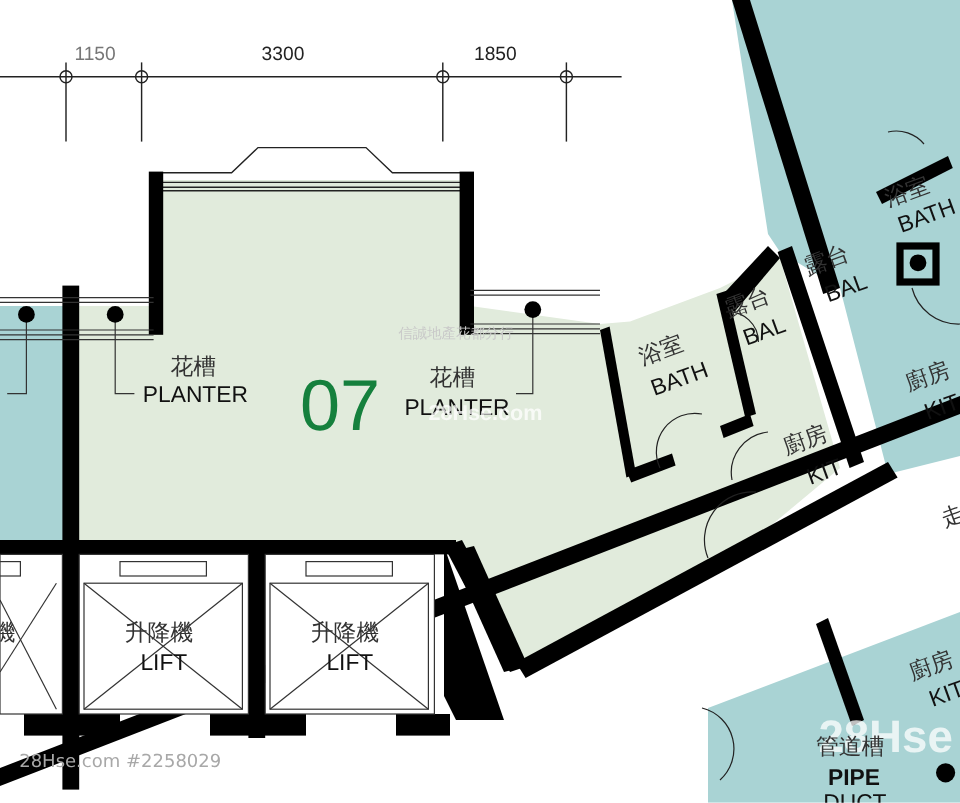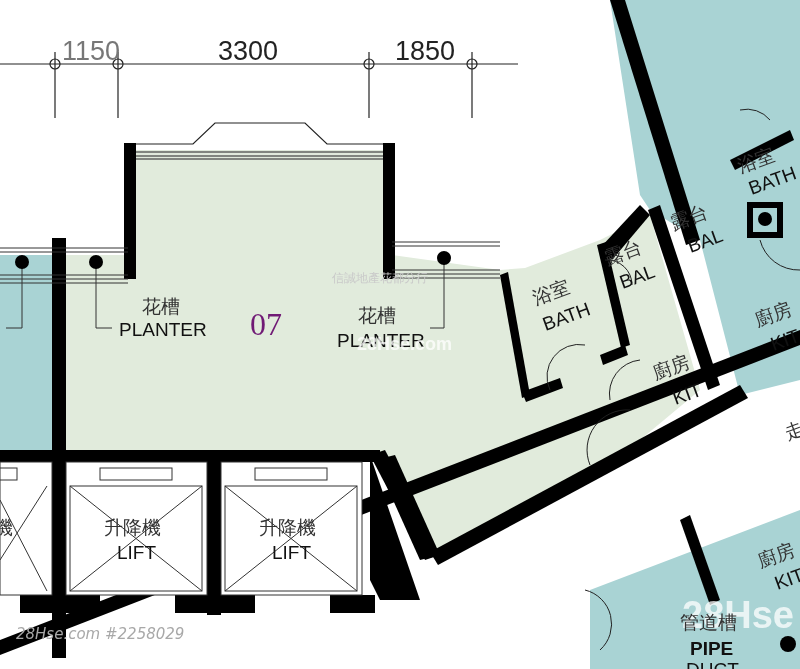--- a/index.html
+++ b/index.html
@@ -1,26 +1,26 @@
 <!DOCTYPE html>
 <html><head>
 <meta charset="utf-8">
 <style>
   html,body{margin:0;padding:0;background:#ffffff;}
   body{width:800px;height:669px;overflow:hidden;position:relative;font-family:"DejaVu Sans","Liberation Sans",sans-serif;}
   #plan{position:absolute;left:0;top:0;width:800px;height:669px;}
   .lbl{position:absolute;color:#111;white-space:nowrap;line-height:1;}
   .cn{font-size:19px;color:#333;}
   .en{font-size:19px;color:#111;font-family:"Liberation Sans","DejaVu Sans",sans-serif;}
-  .dim{font-size:27px;color:#222;font-family:"Liberation Sans","DejaVu Sans",sans-serif;}
-  .unit{font-size:32px;color:#701a75;font-family:Liberation Serif, serif;}
+  .dim{font-size:16px;color:#222;font-family:"Liberation Sans","DejaVu Sans",sans-serif;}
+  .unit{font-size:60px;color:#15803d;font-family:Liberation Sans, sans-serif;}
   .rot{transform-origin:left top;}
   .wm{color:#c9c9c9;}
   .wm2{color:rgba(255,255,255,0.75);font-weight:bold;font-family:"Liberation Sans",sans-serif;}
-  .footer{font-size:15px;color:#a8a8a8;font-family:"DejaVu Sans",sans-serif;font-style:italic;}
+  .footer{font-size:15px;color:#a8a8a8;font-family:"DejaVu Sans",sans-serif;}
 </style>
 </head>
 <body>
 
 <svg id="plan" viewBox="0 0 800 669" xmlns="http://www.w3.org/2000/svg">
 
   <polygon points="610,0 800,0 800,380 740,395 700,240 650,210 640,195" fill="#a9d3d4"></polygon>
   <polygon points="0,255 55,255 55,450 0,450" fill="#a9d3d4"></polygon>
   <polygon points="590,669 590,590 800,510 800,669" fill="#a9d3d4"></polygon>
 

